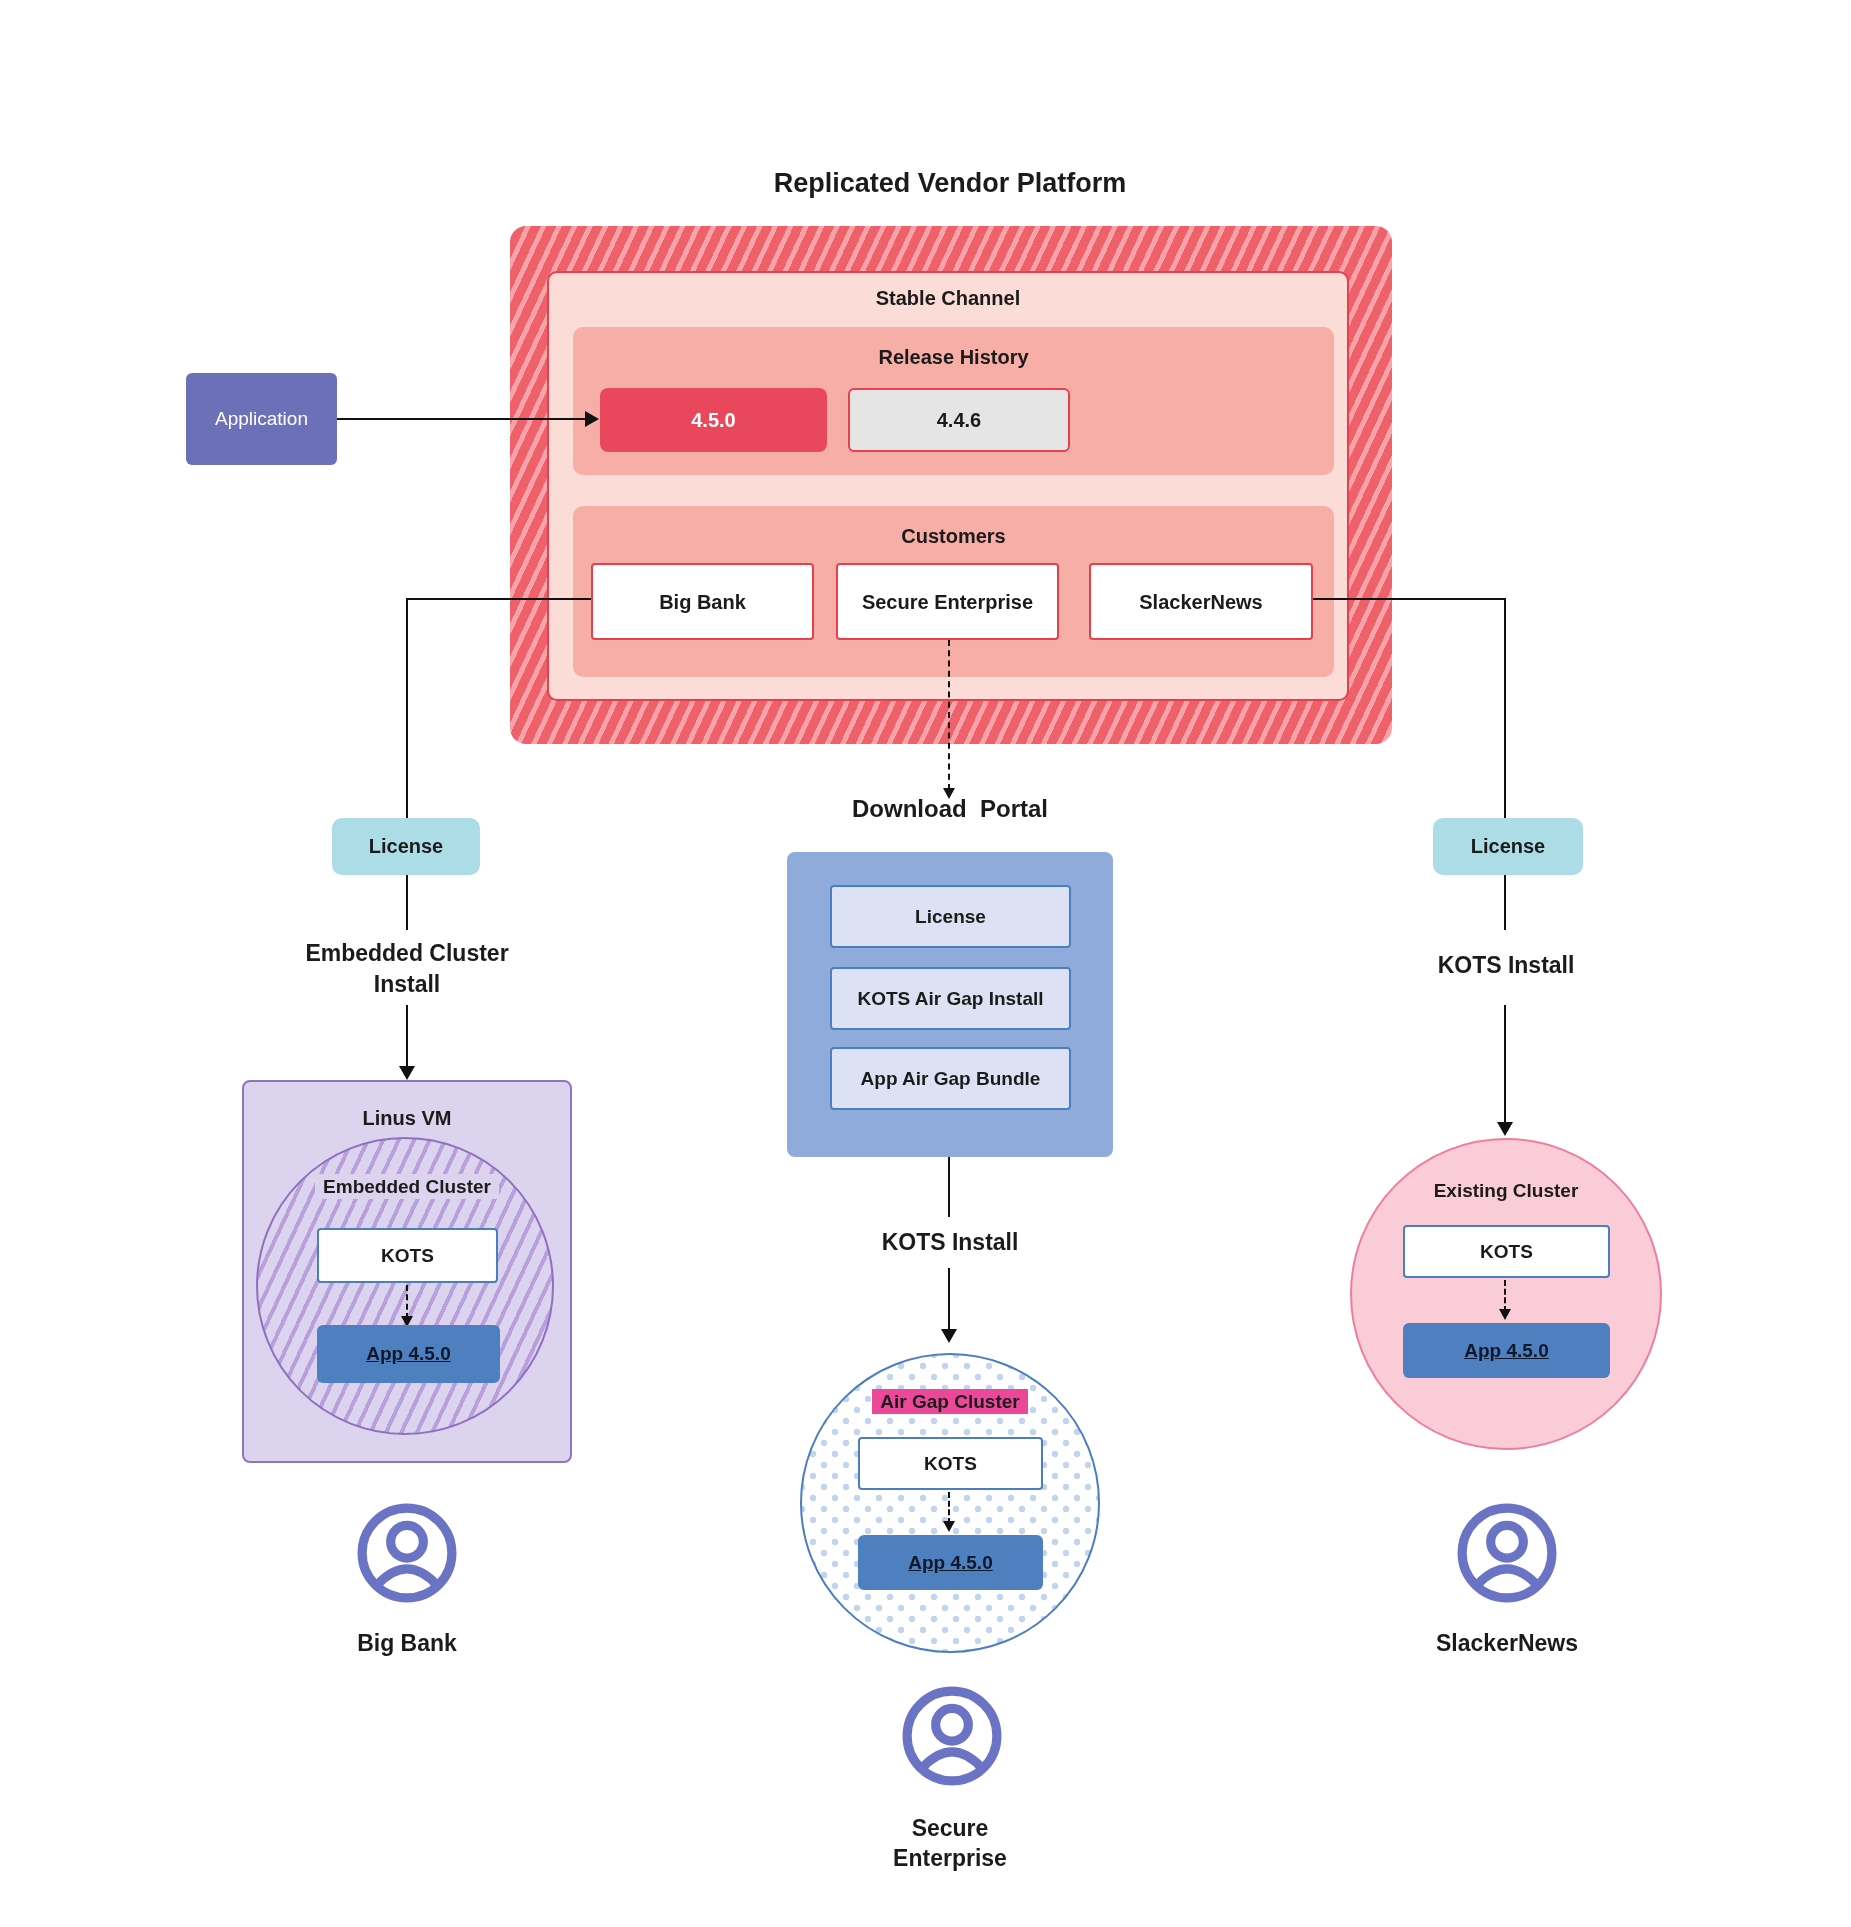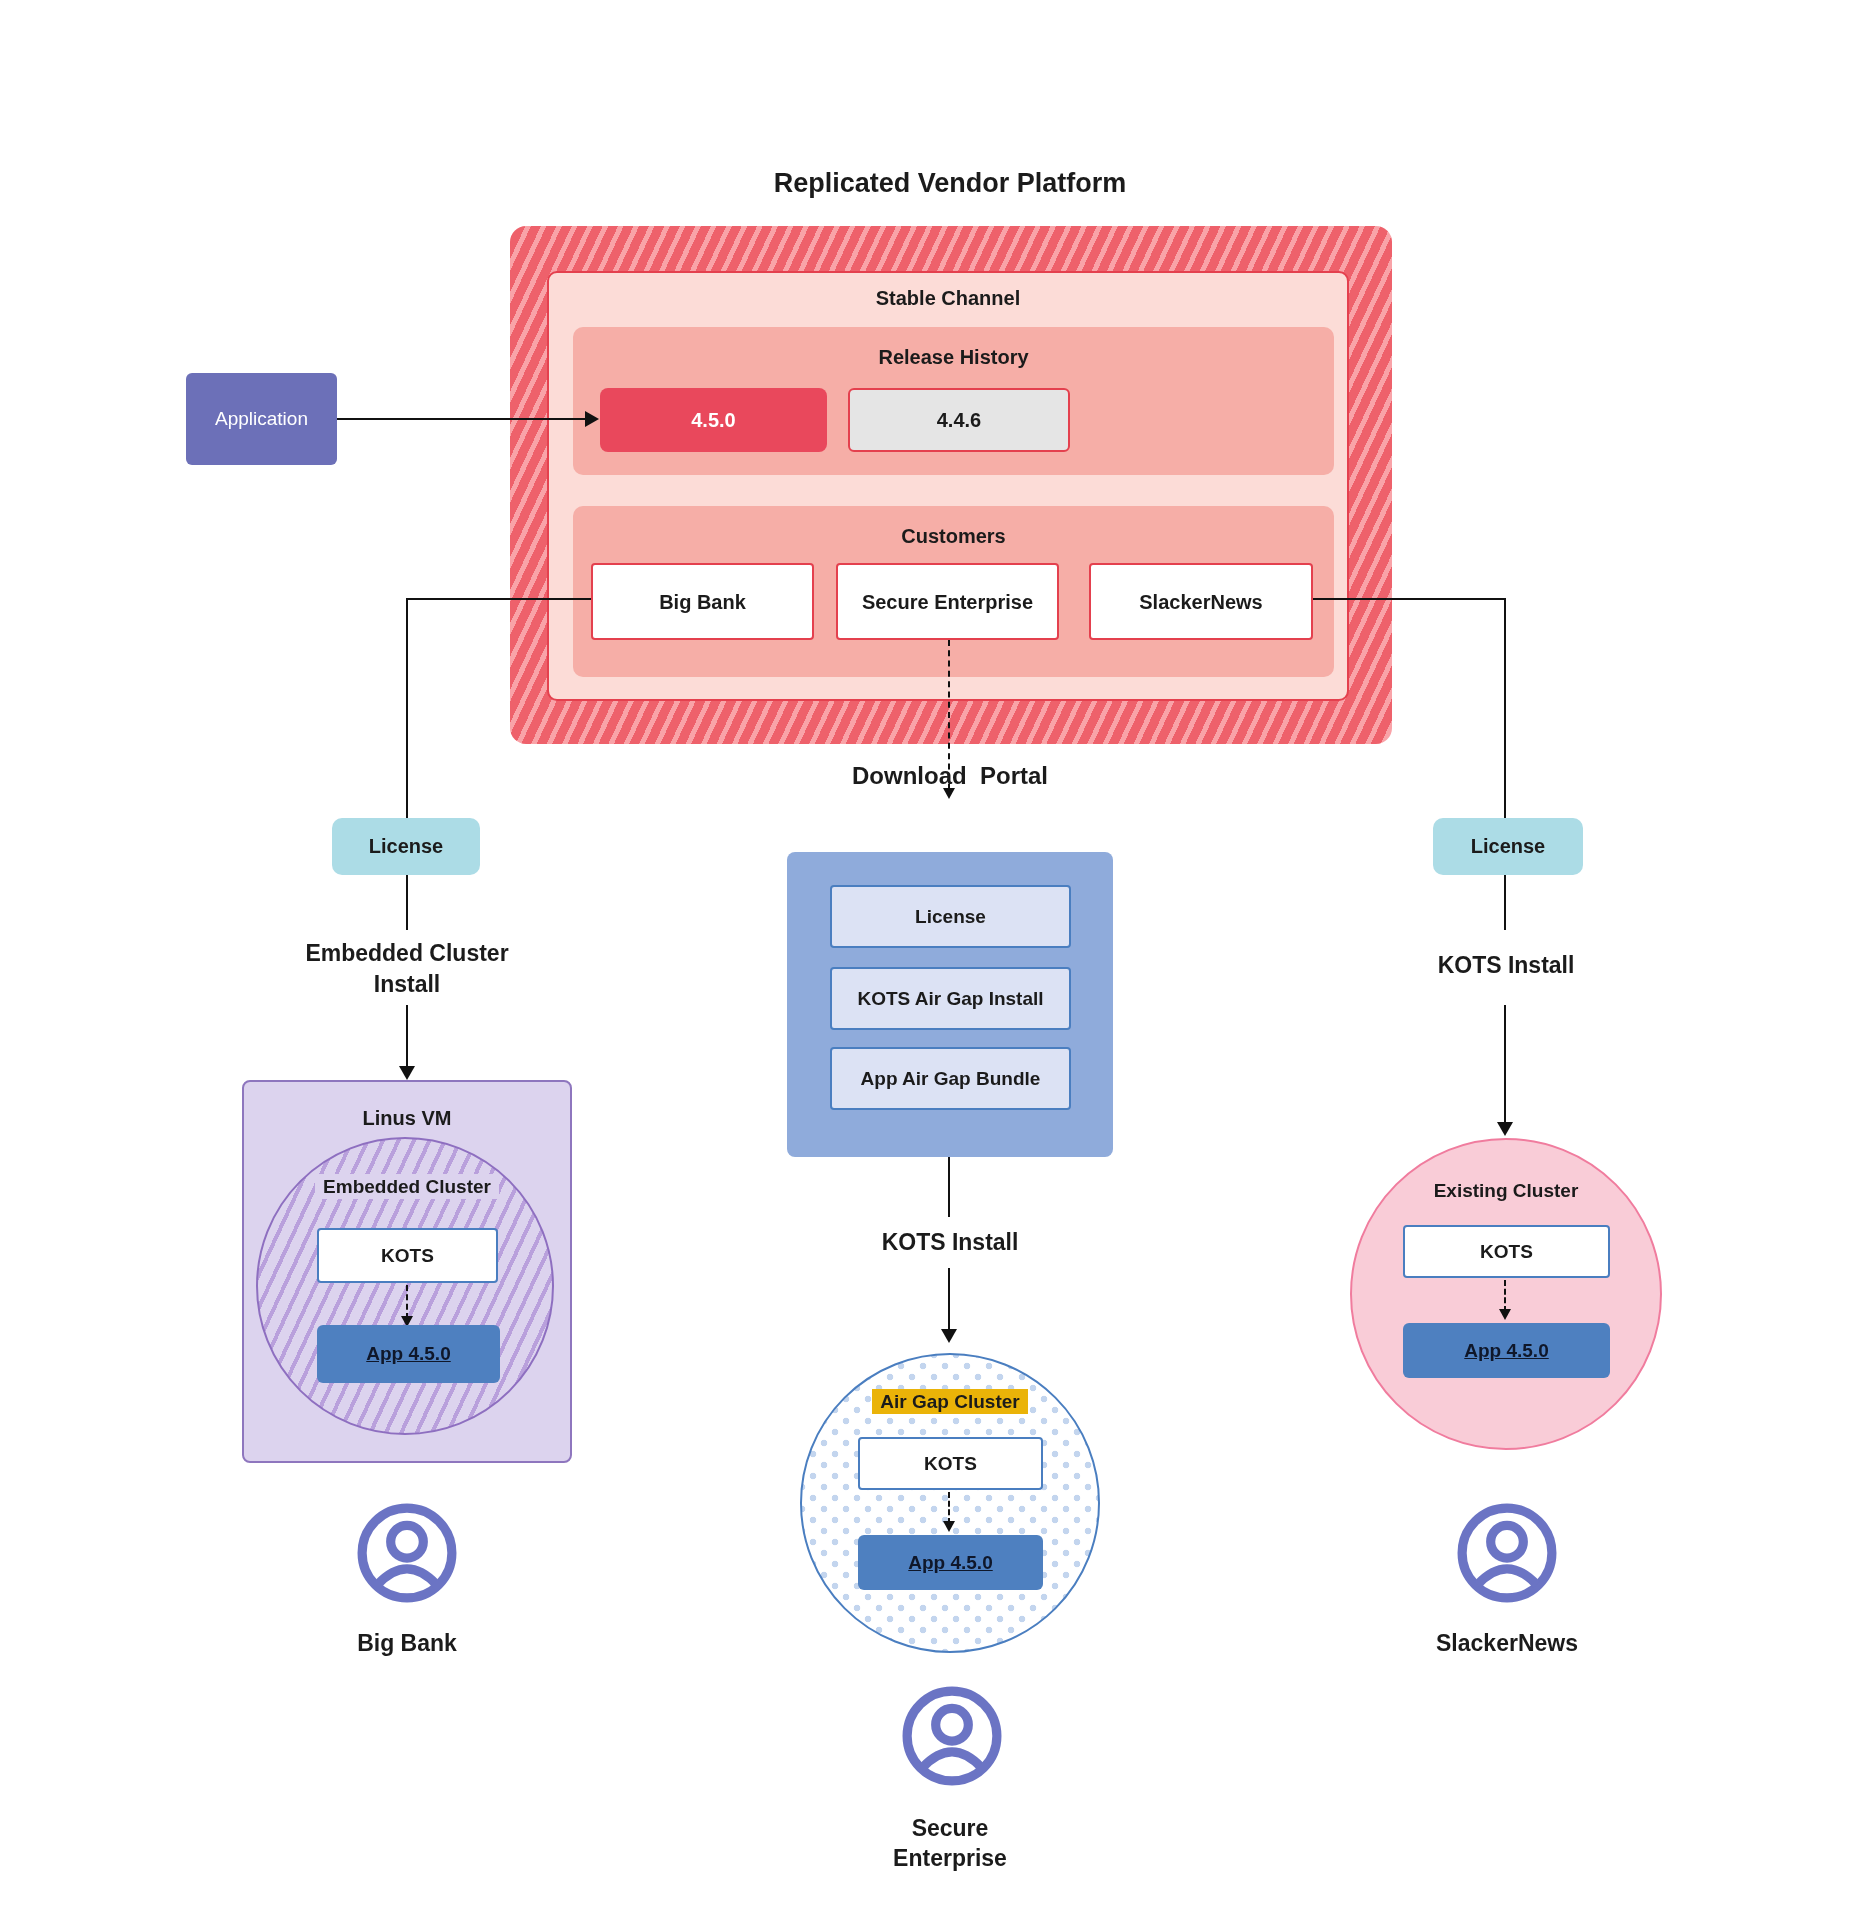--- a/index.html
+++ b/index.html
@@ -76,34 +76,34 @@
               border-radius:4px; font-size:19px; }
   .kots-l { left:317px; top:1228px; width:181px; height:55px; }
   .app-box { background:#4E80C0; color:#0f172a; border-radius:6px; font-size:19px;text-decoration:underline; }
   .app-l { left:317px; top:1325px; width:183px; height:58px; }
   .user-icon { position:absolute; width:102px; height:102px; }
   .user-l { left:356px; top:1502px; }
   .cust-name { font-size:23px; line-height:30px; }
   .name-l { left:287px; top:1628px; width:240px; }
 
   
-  .portal-lbl { left:800px; top:762px; width:300px; font-size:24px; white-space:pre; }
+  .portal-lbl { left:800px; top:795px; width:300px; font-size:24px; white-space:pre; }
   .portal { left:787px; top:852px; width:326px; height:305px; border-radius:8px;
             background:#8FABDB; }
   .portal-item { background:#DCE2F4; border:2px solid #4A7EC0; box-sizing:border-box;
                  border-radius:4px; font-size:19px; left:830px; width:241px; height:63px; }
   .pi-1 { top:885px; } .pi-2 { top:967px; } .pi-3 { top:1047px; }
   .ki-mid { left:810px; top:1227px; width:280px; }
   .ag-circle { left:800px; top:1353px; width:300px; height:300px; border-radius:50%;
                border:2px solid #4A7EC0; box-sizing:border-box; background-color:#ffffff;
                background-image:radial-gradient(#C3D5EE 3px, transparent 3.6px),
                                 radial-gradient(#C3D5EE 3px, transparent 3.6px);
                background-size:22px 22px; background-position:0 0, 11px 11px; }
   .ag-circle-lbl { left:800px; top:1391px; width:300px; font-size:19px; }
-  .ag-circle-lbl span { background:#eab308; padding:2px 8px; }
+  .ag-circle-lbl span { background:#ec4899; padding:2px 8px; }
   .kots-m { left:858px; top:1437px; width:185px; height:53px; }
   .app-m { left:858px; top:1535px; width:185px; height:55px; }
   .user-m { left:901px; top:1685px; }
   .name-m { left:870px; top:1813px; width:160px; }
 
   
   .ki-right { left:1366px; top:950px; width:280px; }
   .ex-circle { left:1350px; top:1138px; width:312px; height:312px; border-radius:50%;
                border:2px solid #F07C9E; box-sizing:border-box; background:#F9CCD7; }
   .ex-circle-lbl { left:1350px; top:1180px; width:312px; font-size:19px; }

